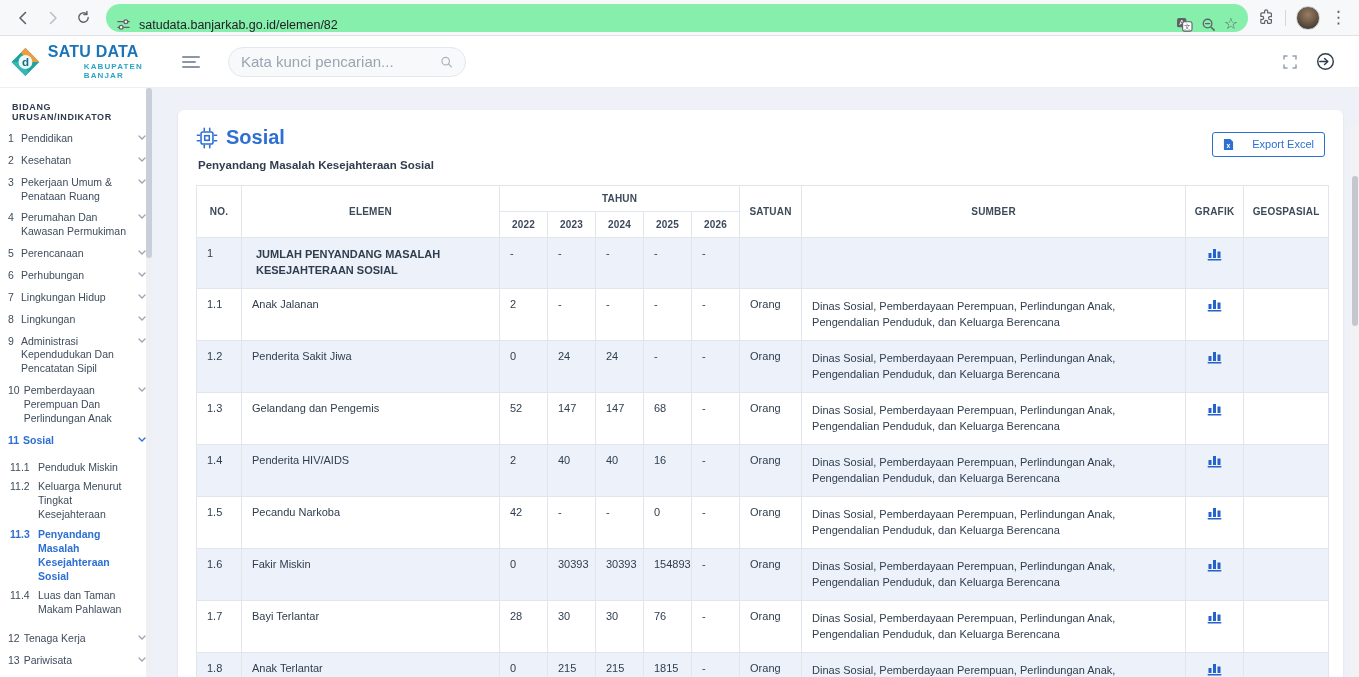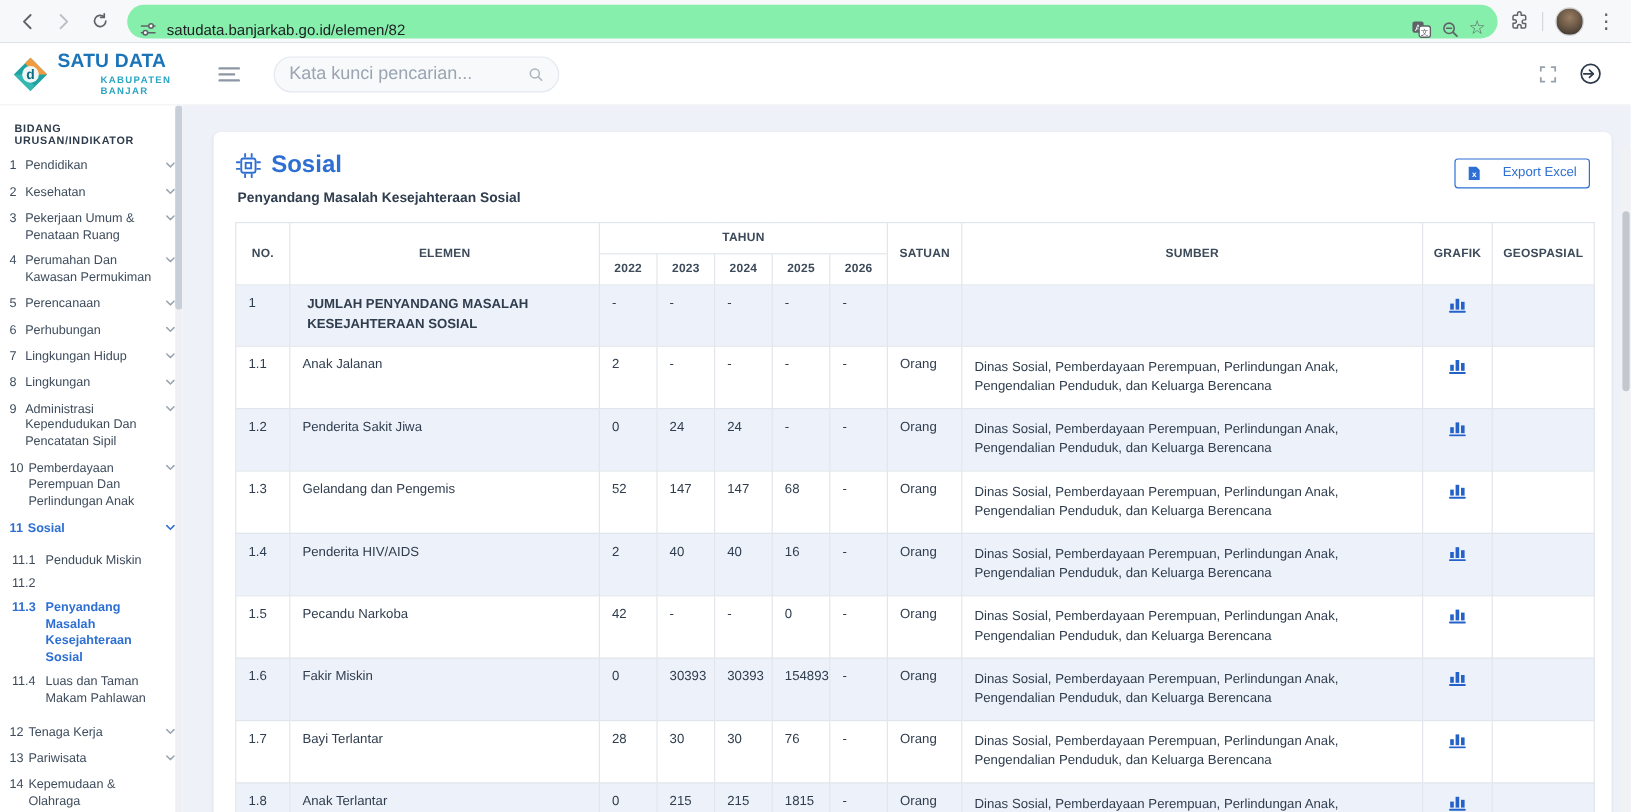--- a/index.html
+++ b/index.html
@@ -247,20 +247,21 @@
             <path d="M1 1 L4 4 L7 1" stroke="#2d6fd2" stroke-width="1.3" fill="none" stroke-linecap="round"></path>
           </svg>
         </div>
         <div class="sb-sub">
           <div class="sb-item">
             <span class="sb-no" style="min-width:24px">11.1</span>
             <span>Penduduk Miskin</span>
           </div>
           <div class="sb-item">
             <span class="sb-no" style="min-width:24px">11.2</span>
+            <span>Keluarga Menurut Tingkat Kesejahteraan</span>
           </div>
           <div class="sb-item active">
             <span class="sb-no" style="min-width:24px">11.3</span>
             <span>Penyandang Masalah Kesejahteraan Sosial</span>
           </div>
           <div class="sb-item">
             <span class="sb-no" style="min-width:24px">11.4</span>
             <span>Luas dan Taman Makam Pahlawan</span>
           </div>
         </div>

